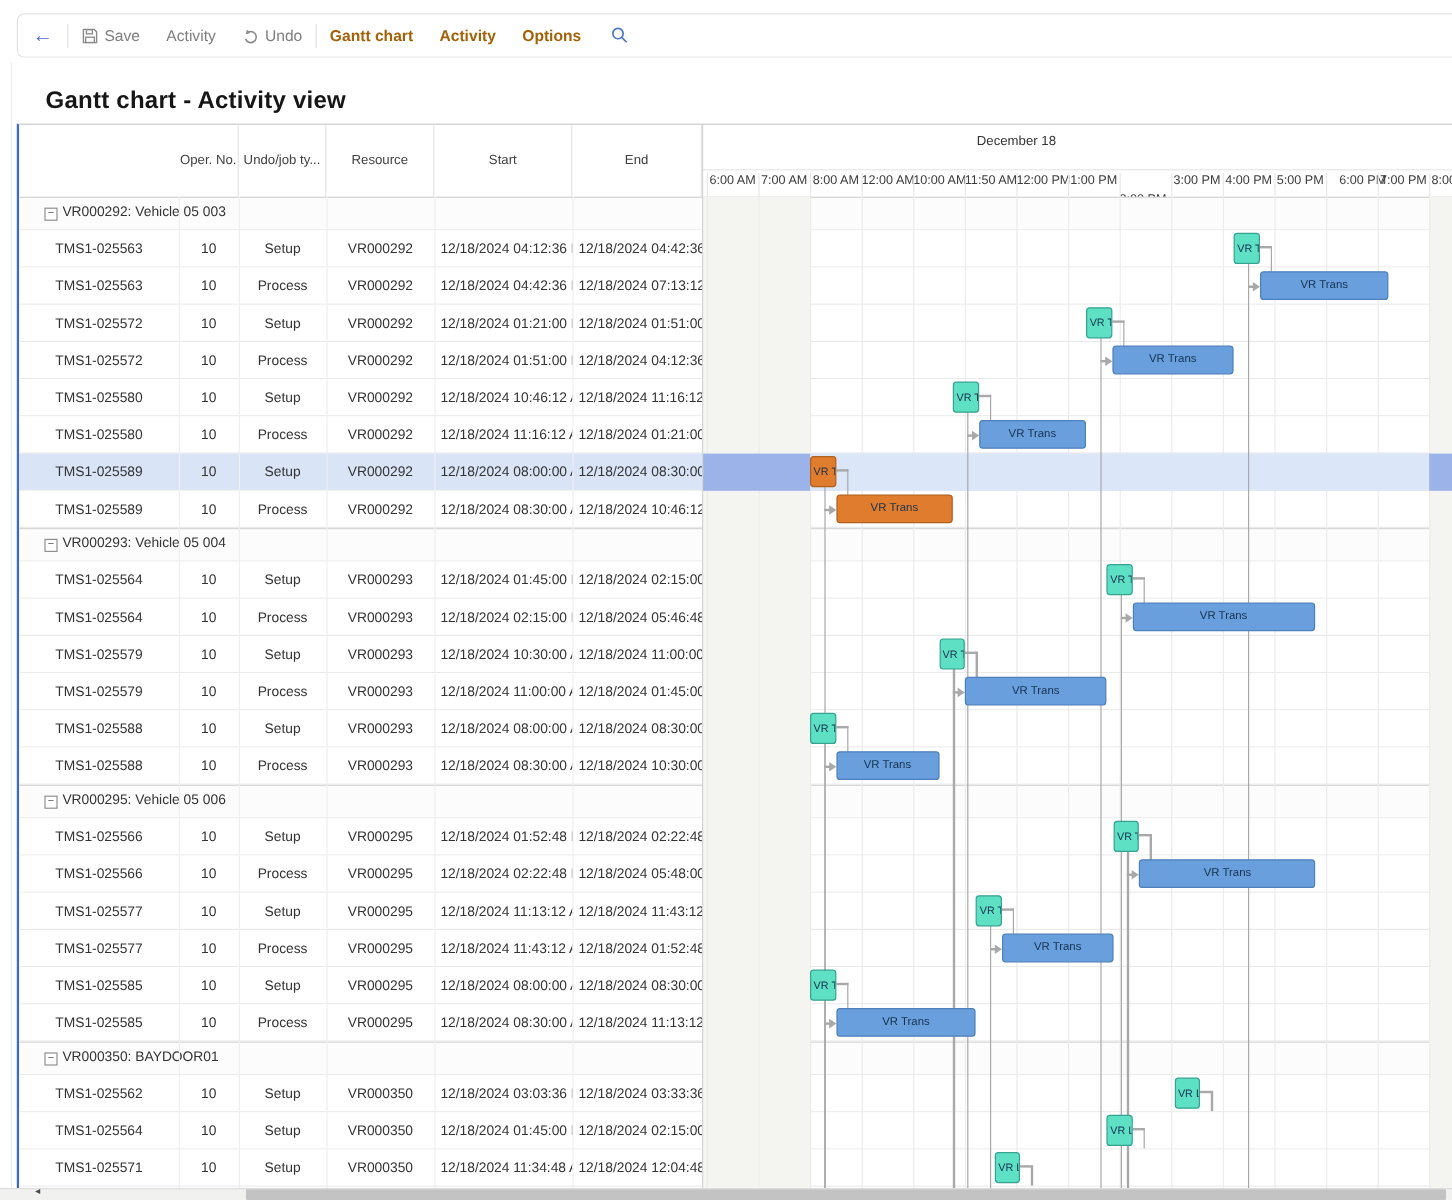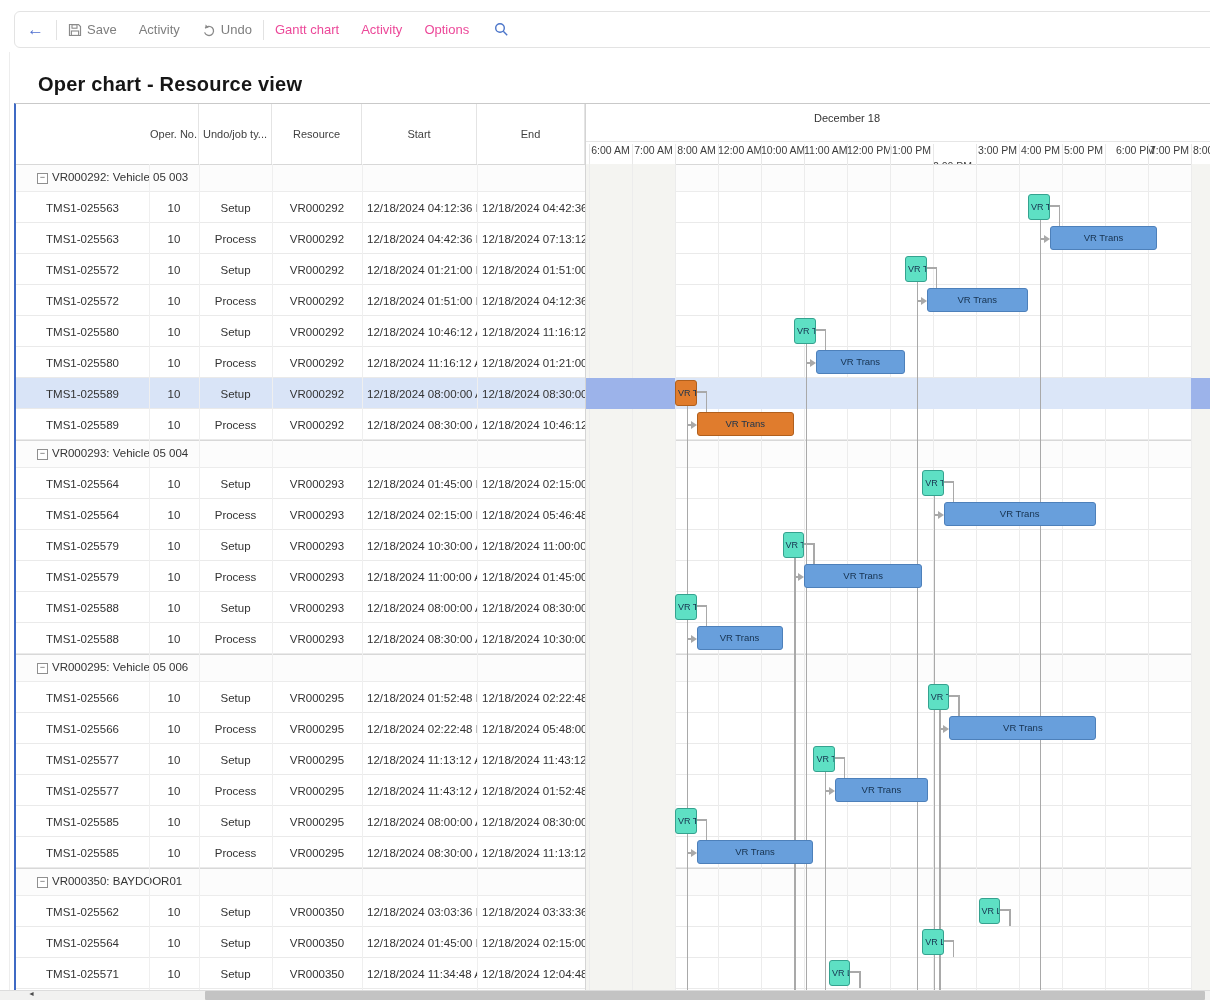--- a/index.html
+++ b/index.html
@@ -4,21 +4,21 @@
 <style>
   html,body{margin:0;padding:0;}
   body{width:1210px;height:1000px;position:relative;overflow:hidden;background:#fff;
        font-family:"Liberation Sans",sans-serif;-webkit-font-smoothing:antialiased;}
   .abs{position:absolute;}
   
   #cmdbar{left:14px;top:11px;width:1300px;height:35px;border:1px solid #e3e3e3;border-radius:6px;
           background:#fff;display:flex;align-items:center;}
   .cmd-item{display:flex;align-items:center;gap:5px;font-size:13px;padding:0 11px;height:100%;cursor:pointer;}
   .cmd-item.disabled{color:#7e7e7e;}
-  .cmd-item.strong{color:#ec4899;font-weight:400;}
+  .cmd-item.strong{color:#a16207;font-weight:700;}
   .cmd-sep{width:1px;height:20px;background:#e2e2e2;}
   #back-btn{color:#4f6fd0;font-size:17px;padding:0 12px;cursor:pointer;}
   
   #page-title{left:38px;top:73px;font-size:20px;font-weight:600;color:#161616;letter-spacing:.2px;}
   
   #grid{left:14px;top:103px;width:1196px;height:897px;border-top:1px solid #c9c9c9;
         border-left:2px solid #3f6ac4;background:#fff;overflow:hidden;}
   .grp-row{position:absolute;left:0;width:1196px;background:#fcfcfc;border-top:1px solid #d8d8d8;
            border-bottom:1px solid #ececec;box-sizing:border-box;}
   .data-row{position:absolute;left:0;width:1196px;background:#fff;border-bottom:1px solid #eaeaea;box-sizing:border-box;}
@@ -75,42 +75,42 @@
   <div class="cmd-item" style="padding:0 14px;">
     <span>
       <svg width="15" height="15" viewBox="0 0 15 15">
           <circle cx="6" cy="6" r="4.3" fill="none" stroke="#4a74c9" stroke-width="1.4"></circle>
           <line x1="9.3" y1="9.3" x2="13.2" y2="13.2" stroke="#4a74c9" stroke-width="1.4"></line>
         </svg>
     </span>
   </div>
 </div>
 
-<div class="abs" id="page-title">Oper chart - Resource view</div>
+<div class="abs" id="page-title">Gantt chart - Activity view</div>
 
 <div class="abs" id="grid">
     <div style="position: absolute; left: 0px; top: 0px; width: 1196px; height: 60px; background: rgb(255, 255, 255); border-bottom: 1px solid rgb(207, 207, 207);"></div>
     <div style="position: absolute; left: 133px; top: 0px; width: 50px; height: 60px; display: flex; align-items: center; justify-content: center; font-size: 11px; color: rgb(65, 65, 65); border-right: 1px solid rgb(228, 228, 228); box-sizing: border-box; overflow: hidden; white-space: nowrap;">Oper. No.</div>
     <div style="position: absolute; left: 183px; top: 0px; width: 73px; height: 60px; display: flex; align-items: center; justify-content: center; font-size: 11px; color: rgb(65, 65, 65); border-right: 1px solid rgb(228, 228, 228); box-sizing: border-box; overflow: hidden; white-space: nowrap;">Undo/job ty...</div>
     <div style="position: absolute; left: 256px; top: 0px; width: 90px; height: 60px; display: flex; align-items: center; justify-content: center; font-size: 11px; color: rgb(65, 65, 65); border-right: 1px solid rgb(228, 228, 228); box-sizing: border-box; overflow: hidden; white-space: nowrap;">Resource</div>
     <div style="position: absolute; left: 346px; top: 0px; width: 115px; height: 60px; display: flex; align-items: center; justify-content: center; font-size: 11px; color: rgb(65, 65, 65); border-right: 1px solid rgb(228, 228, 228); box-sizing: border-box; overflow: hidden; white-space: nowrap;">Start</div>
     <div style="position: absolute; left: 461px; top: 0px; width: 108px; height: 60px; display: flex; align-items: center; justify-content: center; font-size: 11px; color: rgb(65, 65, 65); border-right: 1px solid rgb(228, 228, 228); box-sizing: border-box; overflow: hidden; white-space: nowrap;">End</div>
     <div style="position: absolute; left: 771px; top: 8px; width: 120px; text-align: center; font-size: 11px; color: rgb(51, 51, 51);">December 18</div>
     <div style="position: absolute; left: 569px; top: 37px; width: 627px; height: 1px; background: rgb(230, 230, 230);"></div>
     <div style="position: absolute; left: 573px; top: 40px; width: 43px; text-align: center; font-size: 10.5px; color: rgb(60, 60, 60); white-space: nowrap;">6:00 AM</div>
     <div style="position: absolute; left: 573px; top: 40px; width: 1px; height: 20px; background: rgb(232, 232, 232);"></div>
     <div style="position: absolute; left: 616px; top: 40px; width: 43px; text-align: center; font-size: 10.5px; color: rgb(60, 60, 60); white-space: nowrap;">7:00 AM</div>
     <div style="position: absolute; left: 616px; top: 40px; width: 1px; height: 20px; background: rgb(232, 232, 232);"></div>
     <div style="position: absolute; left: 659px; top: 40px; width: 43px; text-align: center; font-size: 10.5px; color: rgb(60, 60, 60); white-space: nowrap;">8:00 AM</div>
     <div style="position: absolute; left: 659px; top: 40px; width: 1px; height: 20px; background: rgb(232, 232, 232);"></div>
     <div style="position: absolute; left: 702px; top: 40px; width: 43px; text-align: center; font-size: 10.5px; color: rgb(60, 60, 60); white-space: nowrap;">12:00 AM</div>
     <div style="position: absolute; left: 702px; top: 40px; width: 1px; height: 20px; background: rgb(232, 232, 232);"></div>
     <div style="position: absolute; left: 745px; top: 40px; width: 43px; text-align: center; font-size: 10.5px; color: rgb(60, 60, 60); white-space: nowrap;">10:00 AM</div>
     <div style="position: absolute; left: 745px; top: 40px; width: 1px; height: 20px; background: rgb(232, 232, 232);"></div>
-    <div style="position: absolute; left: 788px; top: 40px; width: 43px; text-align: center; font-size: 10.5px; color: rgb(60, 60, 60); white-space: nowrap;">11:00 AM</div>
+    <div style="position: absolute; left: 788px; top: 40px; width: 43px; text-align: center; font-size: 10.5px; color: rgb(60, 60, 60); white-space: nowrap;">11:50 AM</div>
     <div style="position: absolute; left: 788px; top: 40px; width: 1px; height: 20px; background: rgb(232, 232, 232);"></div>
     <div style="position: absolute; left: 831px; top: 40px; width: 43px; text-align: center; font-size: 10.5px; color: rgb(60, 60, 60); white-space: nowrap;">12:00 PM</div>
     <div style="position: absolute; left: 831px; top: 40px; width: 1px; height: 20px; background: rgb(232, 232, 232);"></div>
     <div style="position: absolute; left: 874px; top: 40px; width: 43px; text-align: center; font-size: 10.5px; color: rgb(60, 60, 60); white-space: nowrap;">1:00 PM</div>
     <div style="position: absolute; left: 874px; top: 40px; width: 1px; height: 20px; background: rgb(232, 232, 232);"></div>
     <div style="position: absolute; left: 917px; top: 56px; width: 43px; text-align: left; font-size: 10.5px; color: rgb(60, 60, 60); white-space: nowrap;">2:00 PM</div>
     <div style="position: absolute; left: 917px; top: 40px; width: 1px; height: 20px; background: rgb(232, 232, 232);"></div>
     <div style="position: absolute; left: 960px; top: 40px; width: 43px; text-align: center; font-size: 10.5px; color: rgb(60, 60, 60); white-space: nowrap;">3:00 PM</div>
     <div style="position: absolute; left: 960px; top: 40px; width: 1px; height: 20px; background: rgb(232, 232, 232);"></div>
     <div style="position: absolute; left: 1003px; top: 40px; width: 43px; text-align: center; font-size: 10.5px; color: rgb(60, 60, 60); white-space: nowrap;">4:00 PM</div>

